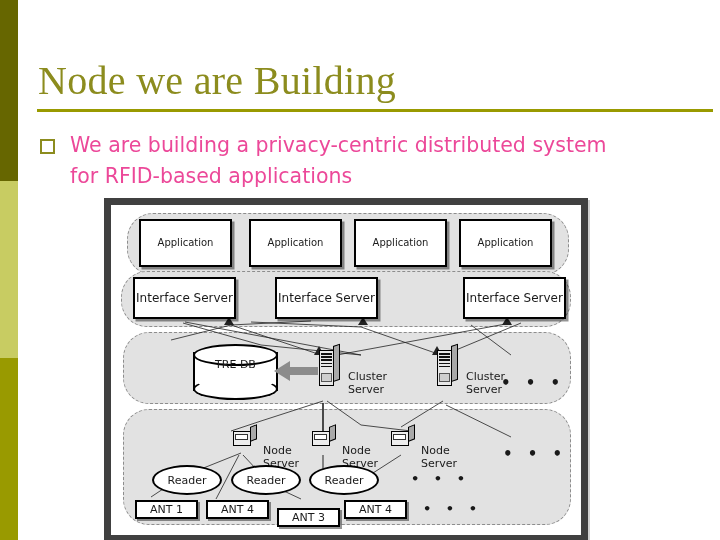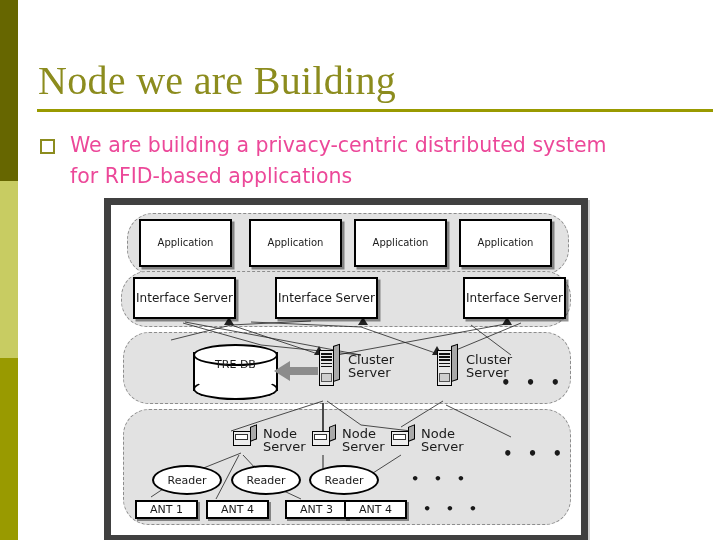--- a/index.html
+++ b/index.html
@@ -83,21 +83,21 @@
   .appbox{width:93px;height:48px;top:14px;}
   #app-0{left:28px;} #app-1{left:138px;} #app-2{left:243px;} #app-3{left:348px;}
 
   .ifbox{width:103px;height:42px;top:72px;font-size:12px;line-height:14px;}
   #if-0{left:22px;} #if-1{left:164px;} #if-2{left:352px;}
 
   .antbox{
     width:63px;height:19px;top:295px;font-size:11px;
     box-shadow:2px 2px 0 rgba(0,0,0,0.42);
   }
-  #ant-0{left:24px;} #ant-1{left:95px;} #ant-2{left:174px;} #ant-3{left:233px;}
+  #ant-0{left:24px;} #ant-1{left:95px;} #ant-2{left:166px;margin-top:8px;} #ant-3{left:233px;}
 
   
   #tre-db{position:absolute;left:82px;top:139px;width:83px;height:55px;z-index:4;}
   #tre-db .cyl-body{
     position:absolute;left:0;top:8px;width:81px;height:39px;
     border-left:2px solid #000;border-right:2px solid #000;
     background:#fff;
   }
   #tre-db .cyl-bottom{
     position:absolute;left:0;top:34px;width:81px;height:18px;
@@ -150,22 +150,22 @@
     transform:skewY(-22deg);transform-origin:left top;
   }
   .flatsrv .fline{
     position:absolute;left:2px;top:7px;width:13px;height:6px;
     background:#fff;border:1px solid #333;box-sizing:border-box;
   }
 
   .srvlabel{
     position:absolute;z-index:5;
     font-family:"DejaVu Sans", sans-serif;
-    font-size:13px;line-height:13px;color:#1a1a1a;
-    text-align:left;white-space:pre-line;
+    font-size:11px;line-height:13px;color:#1a1a1a;
+    text-align:left;white-space:pre-line;margin-top:17px;
   }
 
   .reader{
     position:absolute;width:66px;height:26px;
     background:#ffffff;border:2px solid #000;border-radius:50%;
     display:flex;align-items:center;justify-content:center;
     font-family:"DejaVu Sans",sans-serif;font-size:11px;color:#1a1a1a;
     z-index:5;
   }
   #rd-0{left:41px;top:260px;}

